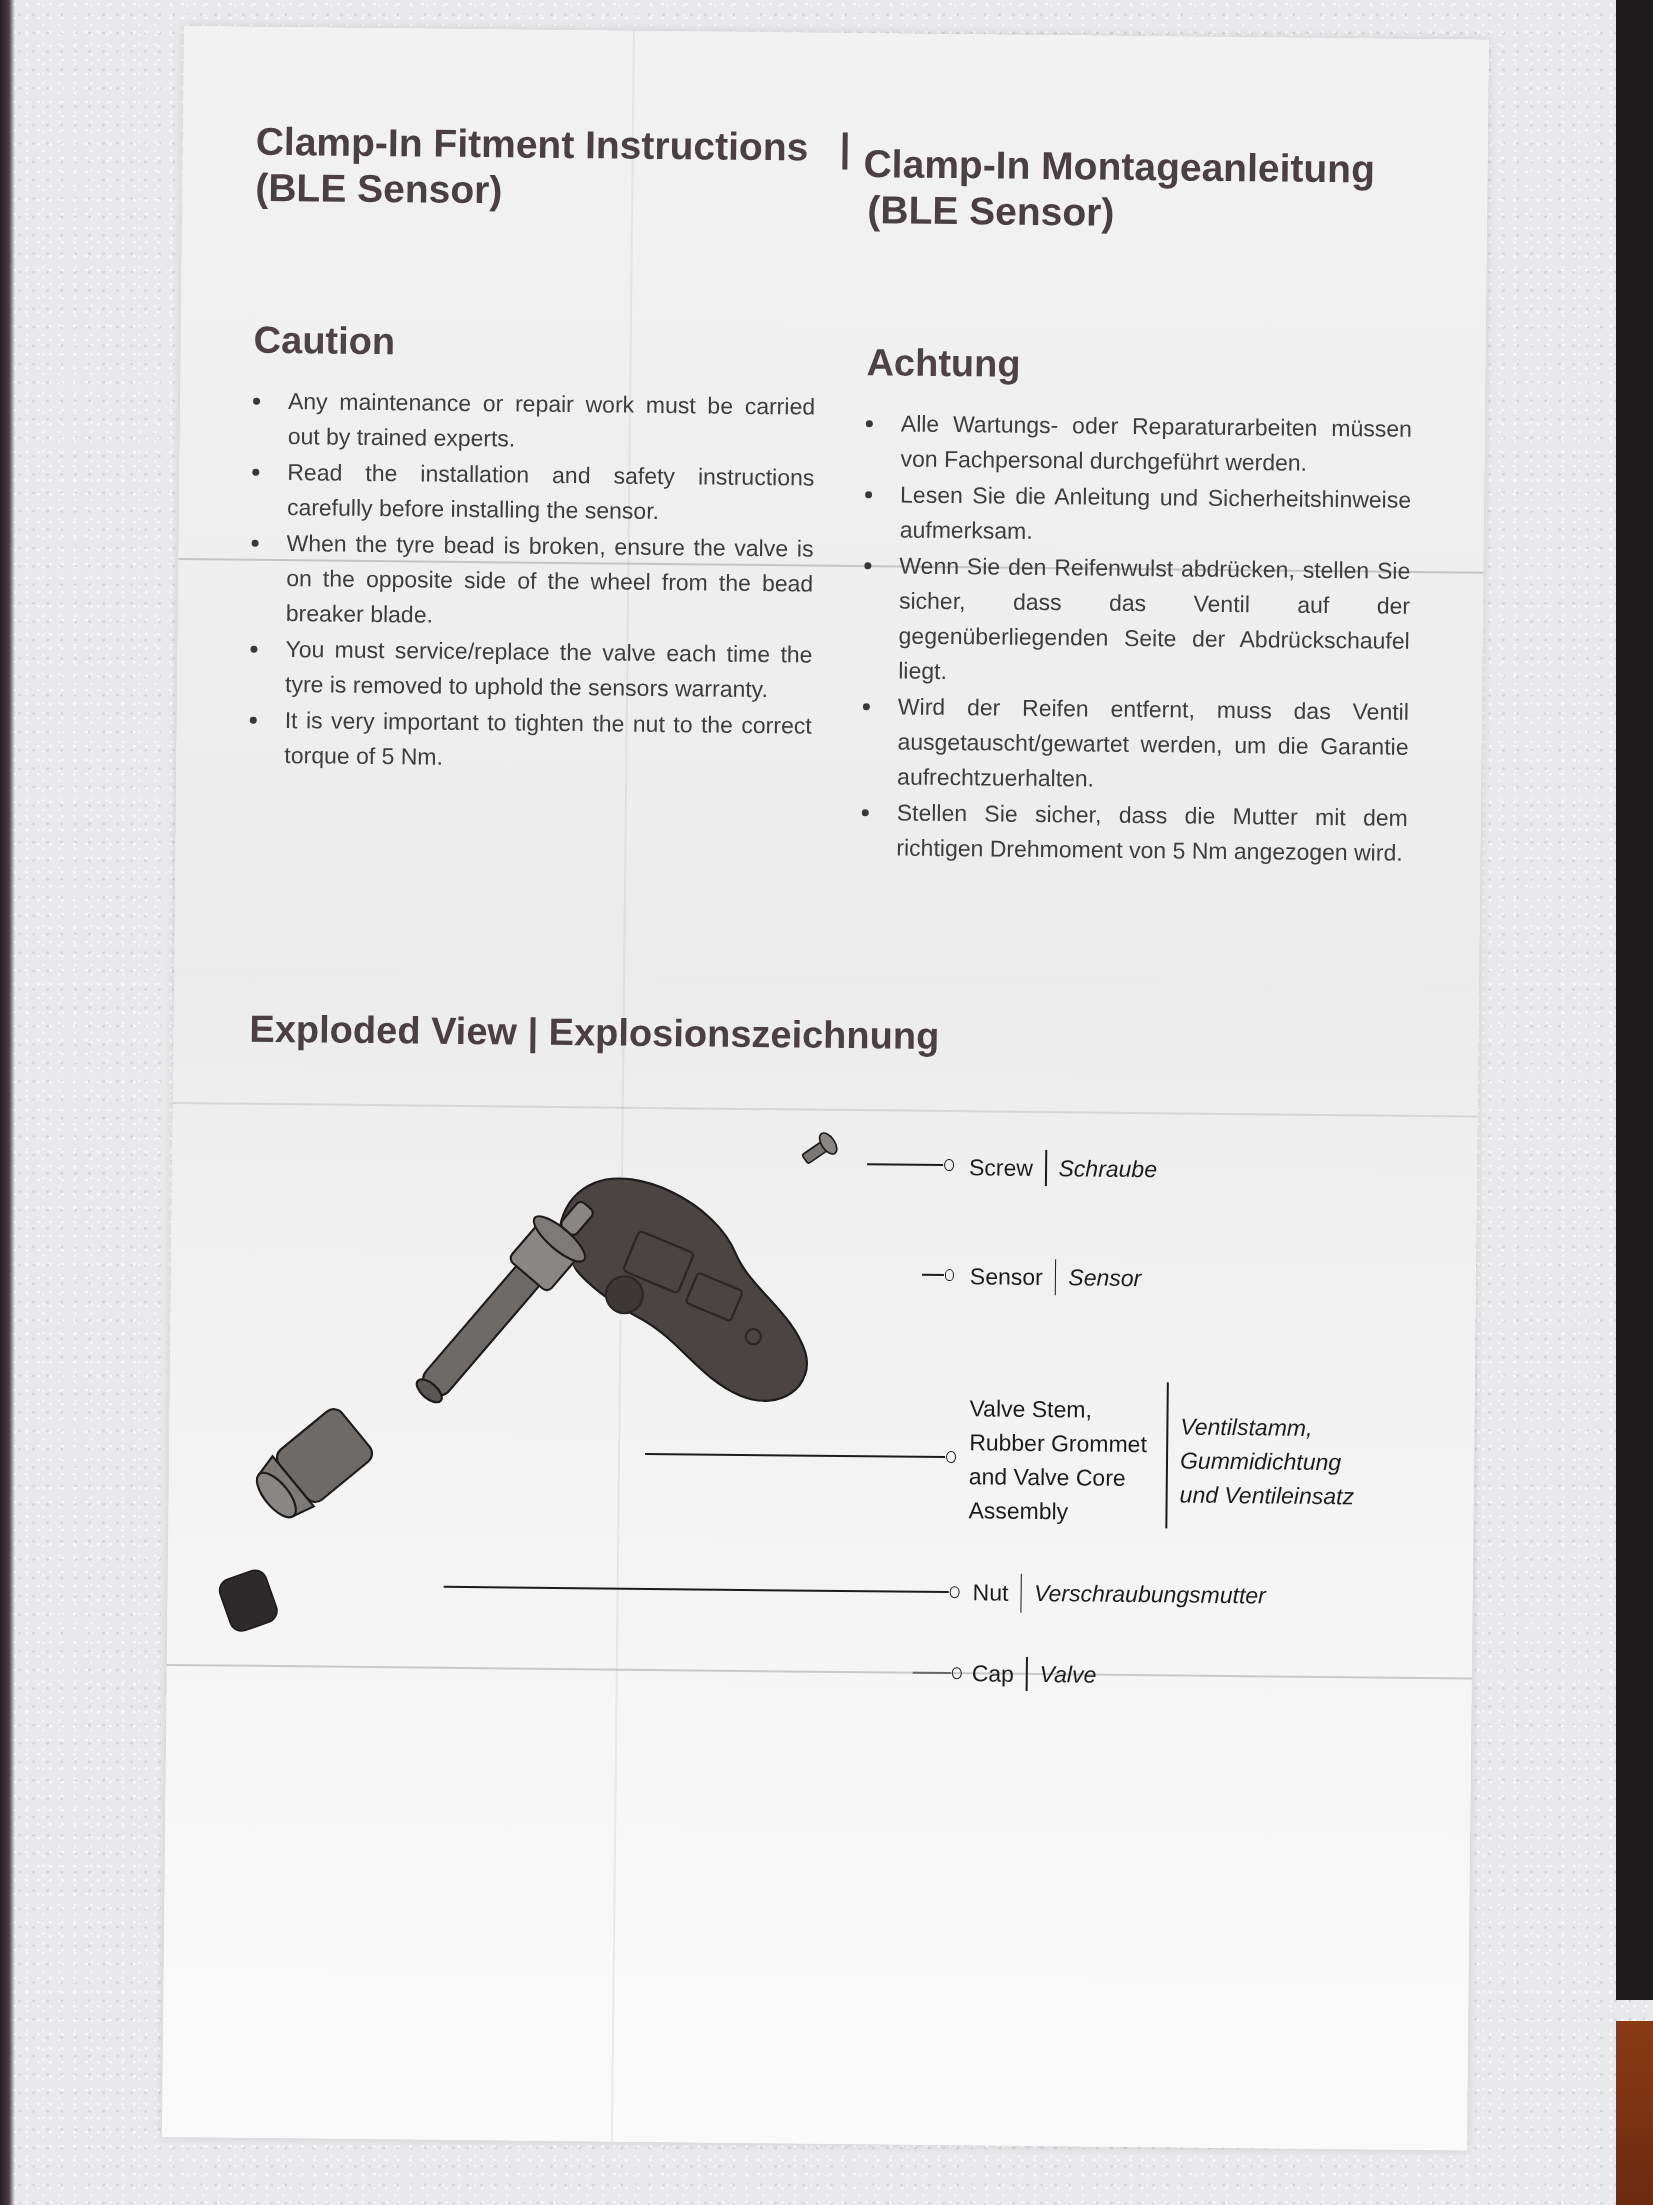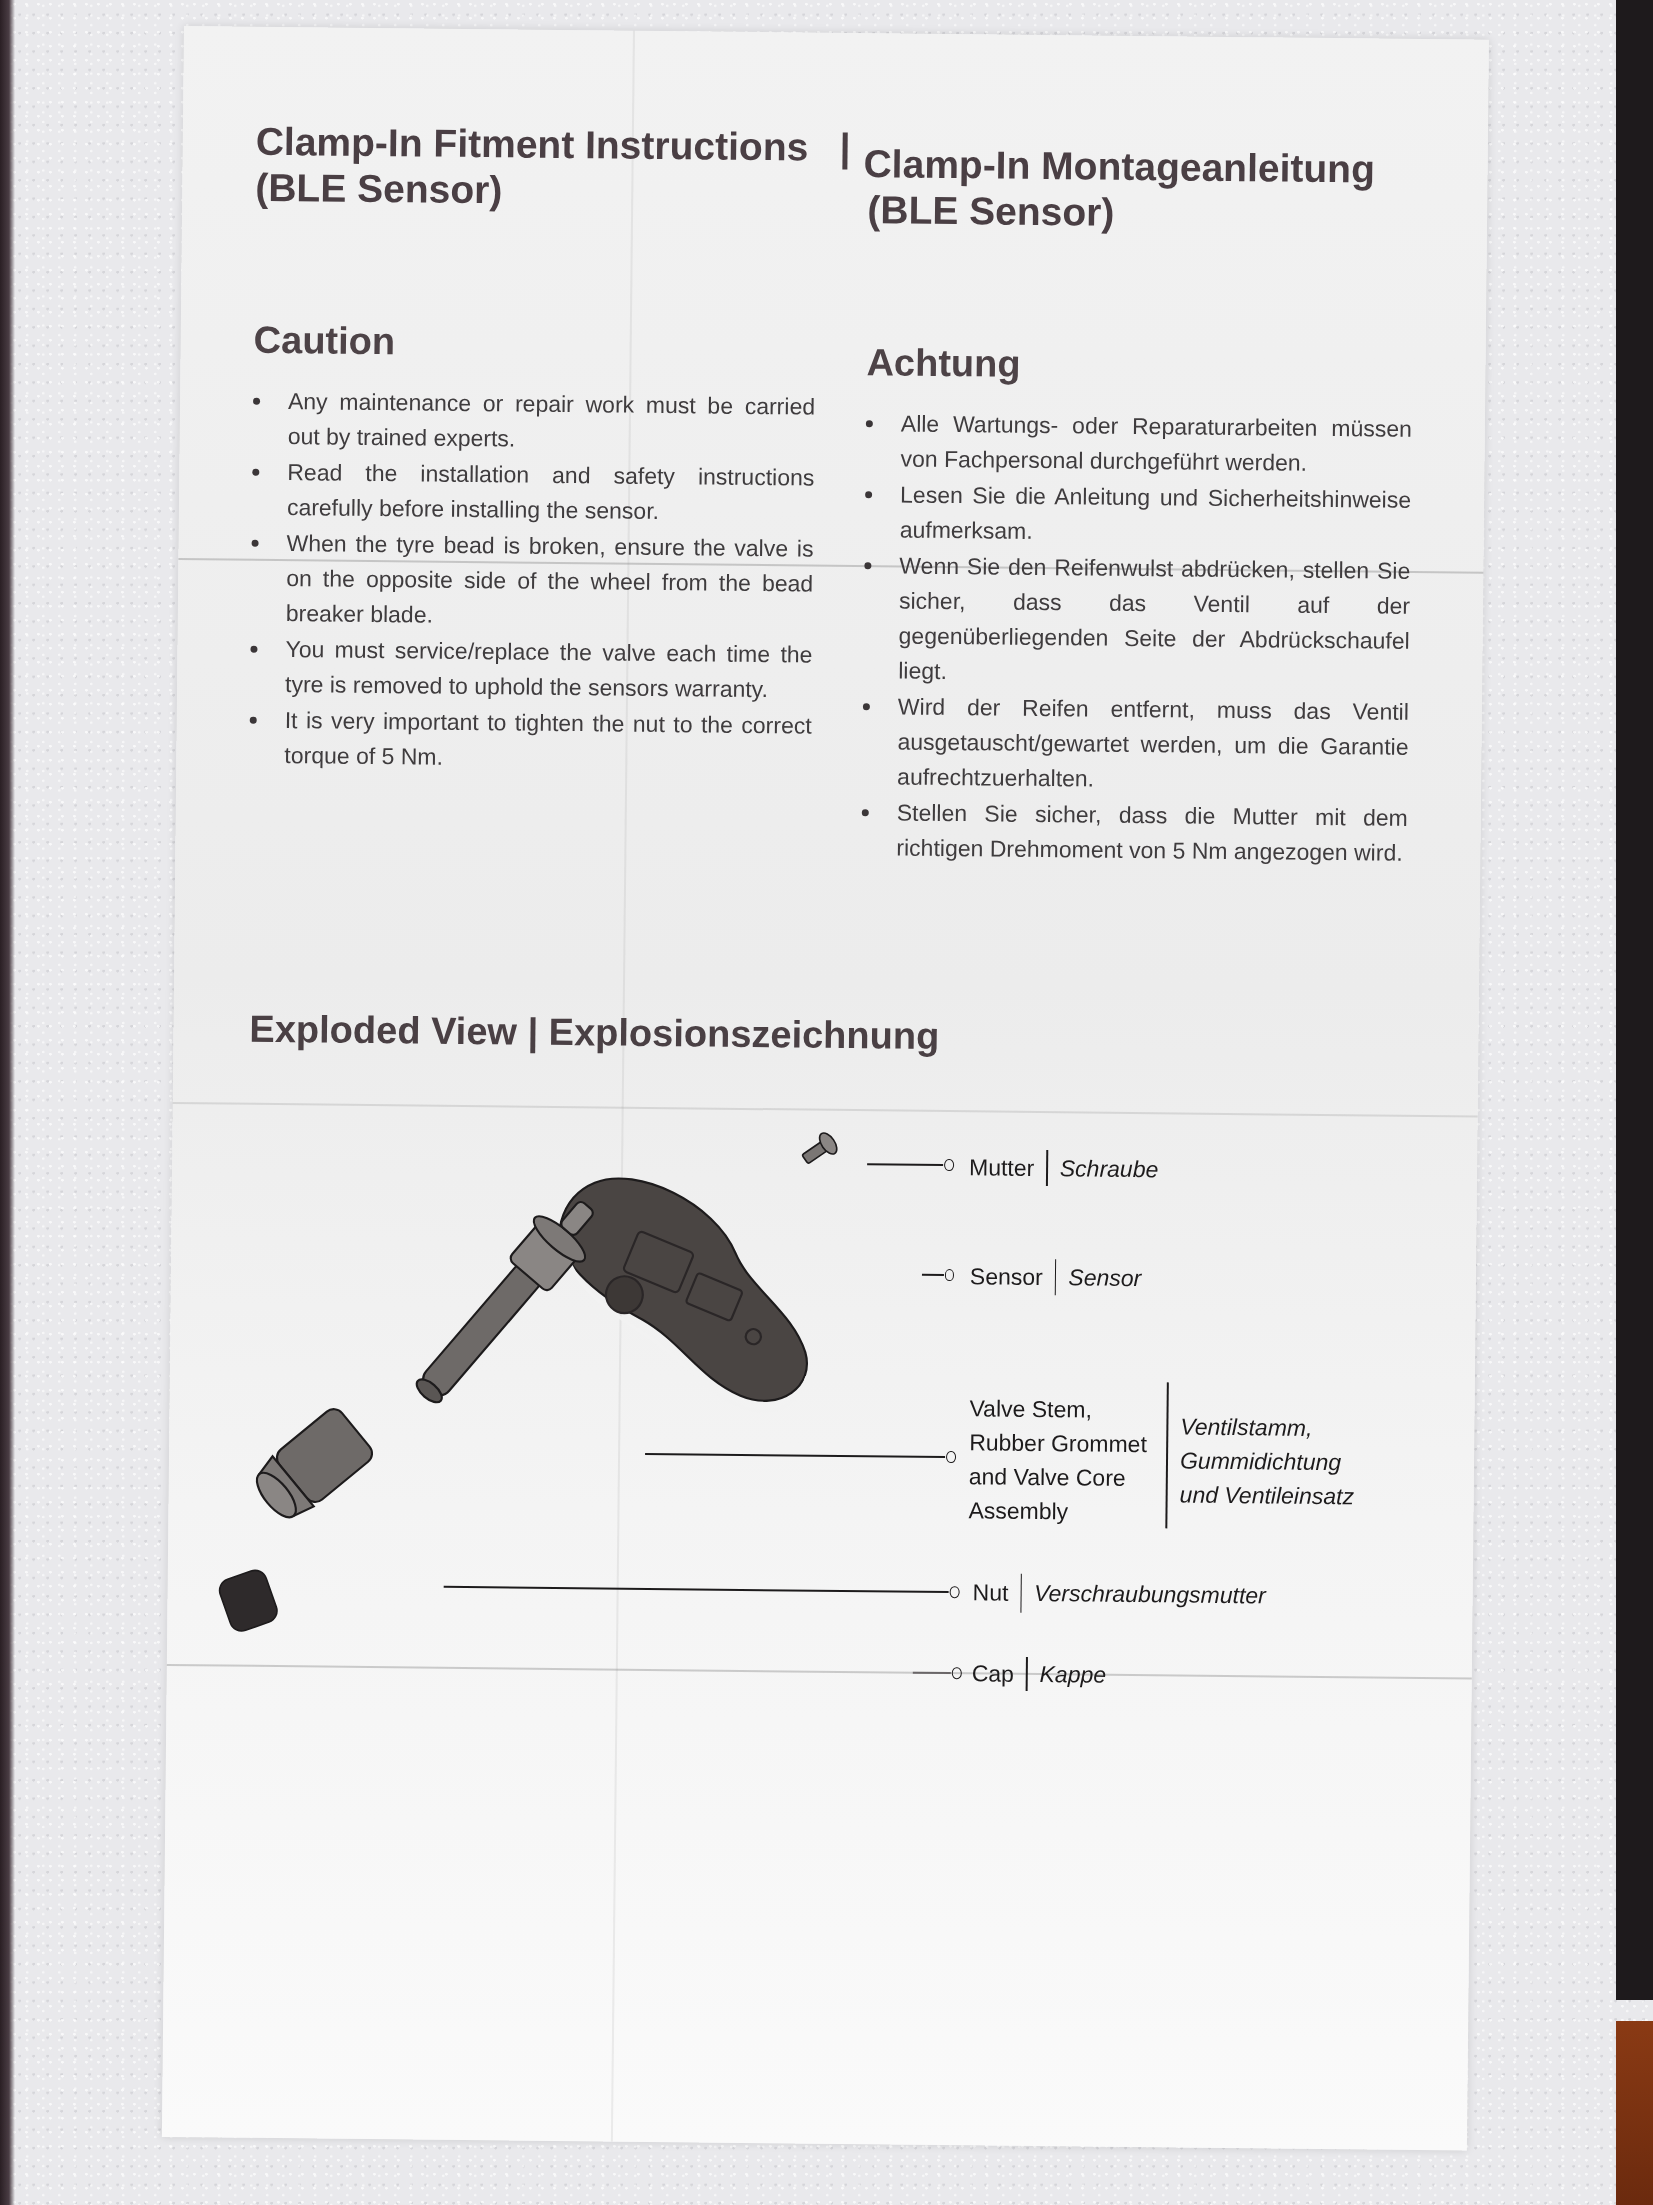--- a/index.html
+++ b/index.html
@@ -230,21 +230,21 @@
           <span class="ring"></span>
         </div>
       <div class="leader" style="left:276px; top:476px; width:505px;">
           <span class="ring"></span>
         </div>
       <div class="leader" style="left:746px; top:557px; width:38px; background:#6a6668;">
           <span class="ring"></span>
         </div>
 
       <div class="label" style="left:797px; top:34px;">
-        <span class="en">Mutter</span>
+        <span class="en">Screw</span>
         <span class="bar" style="height:36px;"></span>
         <span class="de">Schraube</span>
       </div>
       <div class="label" style="left:799px; top:143px;">
         <span class="en">Sensor</span>
         <span class="bar" style="height:36px;"></span>
         <span class="de">Sensor</span>
       </div>
       <div class="multi" style="left:800px; top:276px;">
         <div class="en-block">
@@ -261,18 +261,18 @@
         </div>
       </div>
       <div class="label" style="left:805px; top:458px;">
         <span class="en">Nut</span>
         <span class="bar" style="height:39px;"></span>
         <span class="de">Verschraubungsmutter</span>
       </div>
       <div class="label" style="left:805px; top:541px;">
         <span class="en">Cap</span>
         <span class="bar" style="height:34px;"></span>
-        <span class="de">Kappe</span>
+        <span class="de">Valve</span>
       </div>
     </div>
   </div>
 </div>
 
 
 </body></html>

